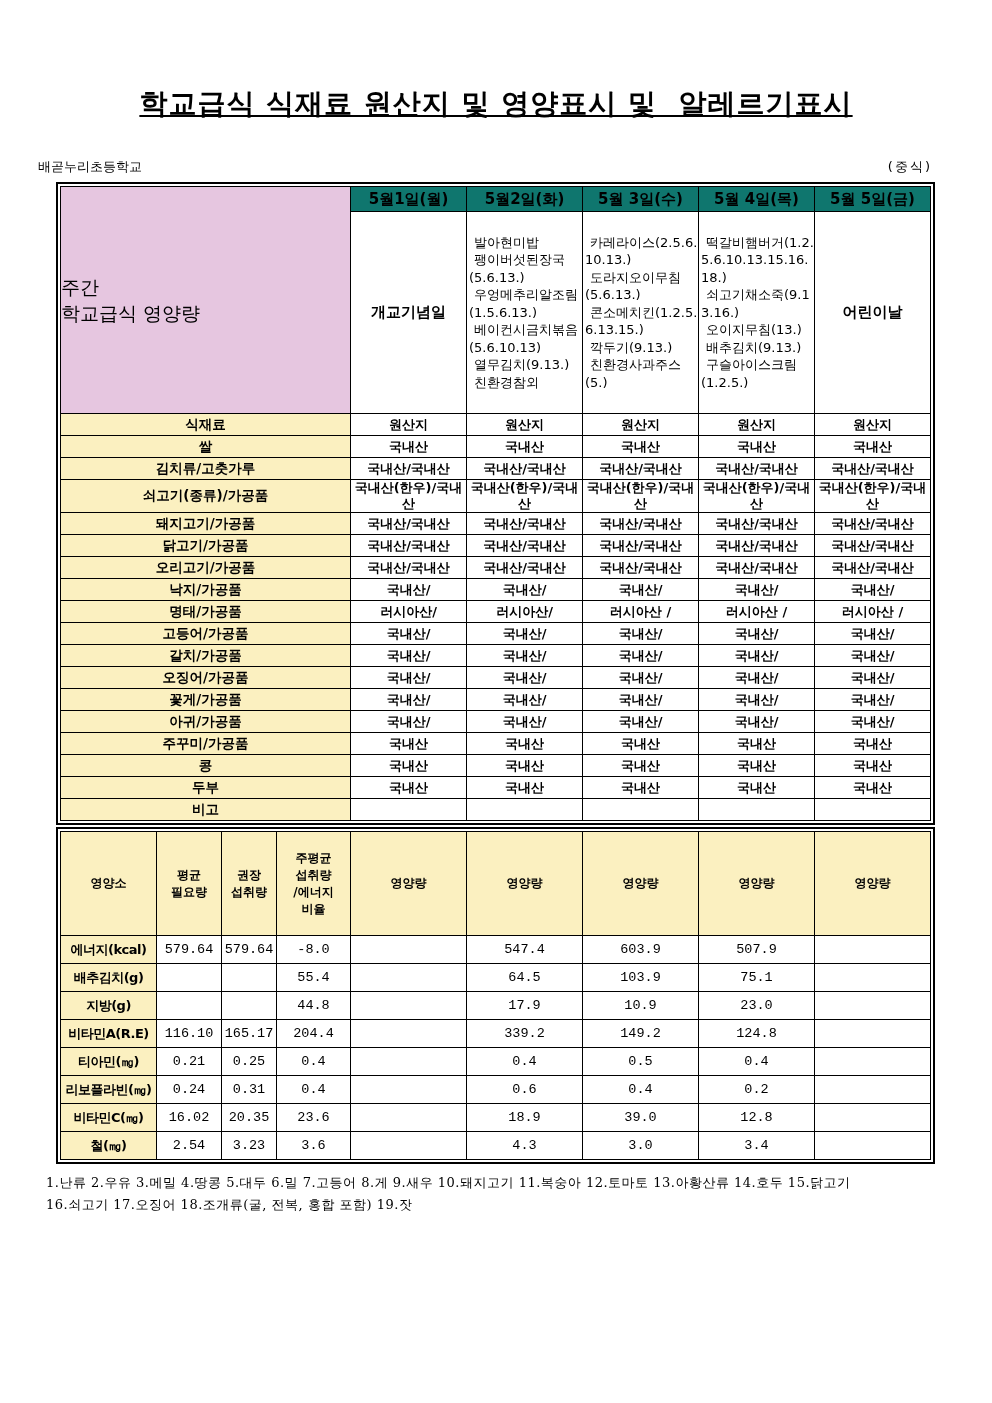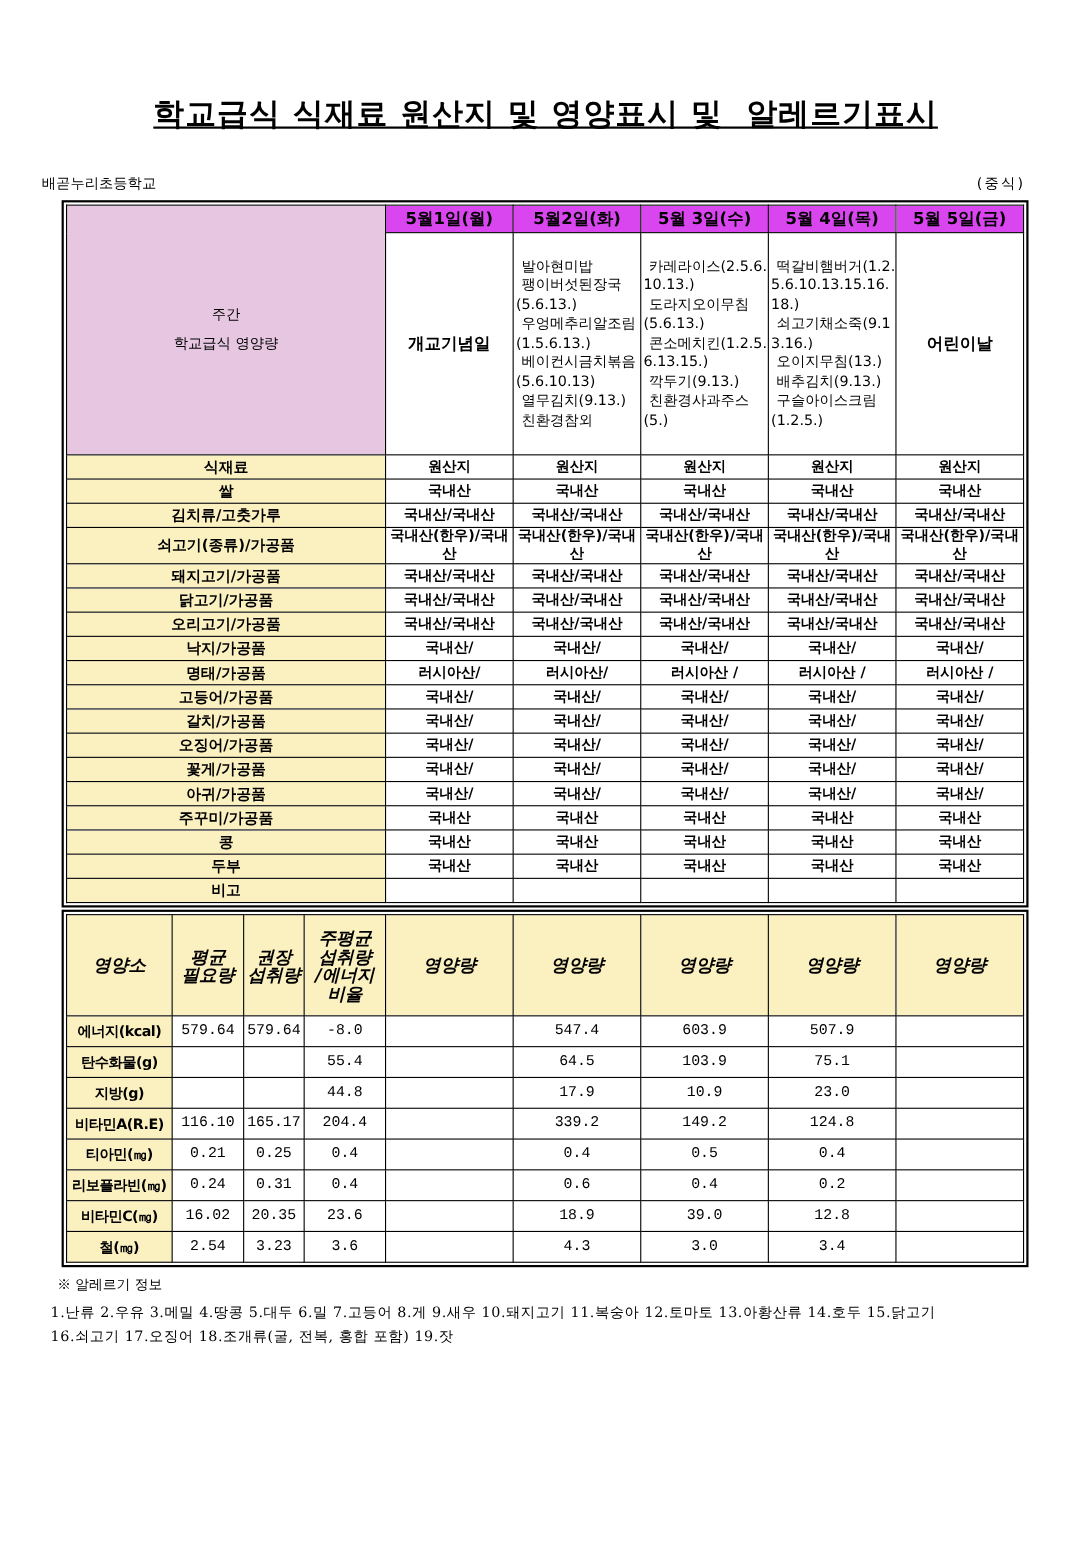--- a/index.html
+++ b/index.html
@@ -38,33 +38,32 @@
     table-layout: fixed;
     border: 1px solid #000;
     outline: 2px solid #000;
     outline-offset: 2px;
   }
   table.tbl td { border: 1px solid #000; padding: 0; overflow: hidden; }
 
   
   .corner {
     background: var(--pink);
-    text-align: center;
-    vertical-align: middle;
-    font-size: 13px;
+    vertical-align: middle;
+    font-size: 19px;
     line-height: 26px;
     white-space: pre-line;
   }
   .dayhead {
     height: 25px;
     text-align: center;
     vertical-align: middle;
     font-weight: bold;
     font-size: 15px;
-    background: #d946ef;
+    background: #0f766e;
   }
   .menurow td { height: 202px; }
   .holiday {
     font-weight: bold;
     font-size: 15px;
     text-align: center;
     vertical-align: middle;
     padding-left: 5px;
   }
   .menucell { vertical-align: middle; padding: 2px 1px; }
@@ -90,28 +89,27 @@
     font-weight: bold;
     font-size: 13px;
     line-height: 16px;
     word-break: break-all;
   }
 
   
   .nut-tbl { margin-top: 10px; }
   .nut-head td {
     background: var(--yellow);
-    height: 92px;
-    text-align: center;
-    vertical-align: middle;
-    font-weight: bold;
-    font-size: 16px;
+    height: 104px;
+    text-align: center;
+    vertical-align: middle;
+    font-weight: bold;
+    font-size: 12px;
     line-height: 17px;
     white-space: pre-line;
-    font-style: italic;
   }
   .nlabel {
     background: var(--yellow);
     height: 28px;
     text-align: center;
     vertical-align: middle;
     font-weight: bold;
     font-size: 13px;
     letter-spacing: -0.5px;
   }
@@ -371,21 +369,21 @@
           <td class="nval">579.64</td>
           <td class="nval">579.64</td>
           <td class="nval">-8.0</td>
           <td class="nval"></td>
           <td class="nval">547.4</td>
           <td class="nval">603.9</td>
           <td class="nval">507.9</td>
           <td class="nval"></td>
         </tr>
         <tr>
-          <td class="nlabel">탄수화물(g)</td>
+          <td class="nlabel">배추김치(g)</td>
           <td class="nval"></td>
           <td class="nval"></td>
           <td class="nval">55.4</td>
           <td class="nval"></td>
           <td class="nval">64.5</td>
           <td class="nval">103.9</td>
           <td class="nval">75.1</td>
           <td class="nval"></td>
         </tr>
         <tr>
@@ -451,18 +449,17 @@
           <td class="nval"></td>
           <td class="nval">4.3</td>
           <td class="nval">3.0</td>
           <td class="nval">3.4</td>
           <td class="nval"></td>
         </tr>
       </tbody>
   </table>
 
   <div class="allergy">
-    <div class="allergy-title">※ 알레르기 정보</div>
     <div class="allergy-list">1.난류 2.우유 3.메밀 4.땅콩 5.대두 6.밀 7.고등어 8.게 9.새우 10.돼지고기 11.복숭아 12.토마토 13.아황산류 14.호두 15.닭고기
 16.쇠고기 17.오징어 18.조개류(굴, 전복, 홍합 포함) 19.잣</div>
   </div>
 
 </div>
 
 </body></html>

